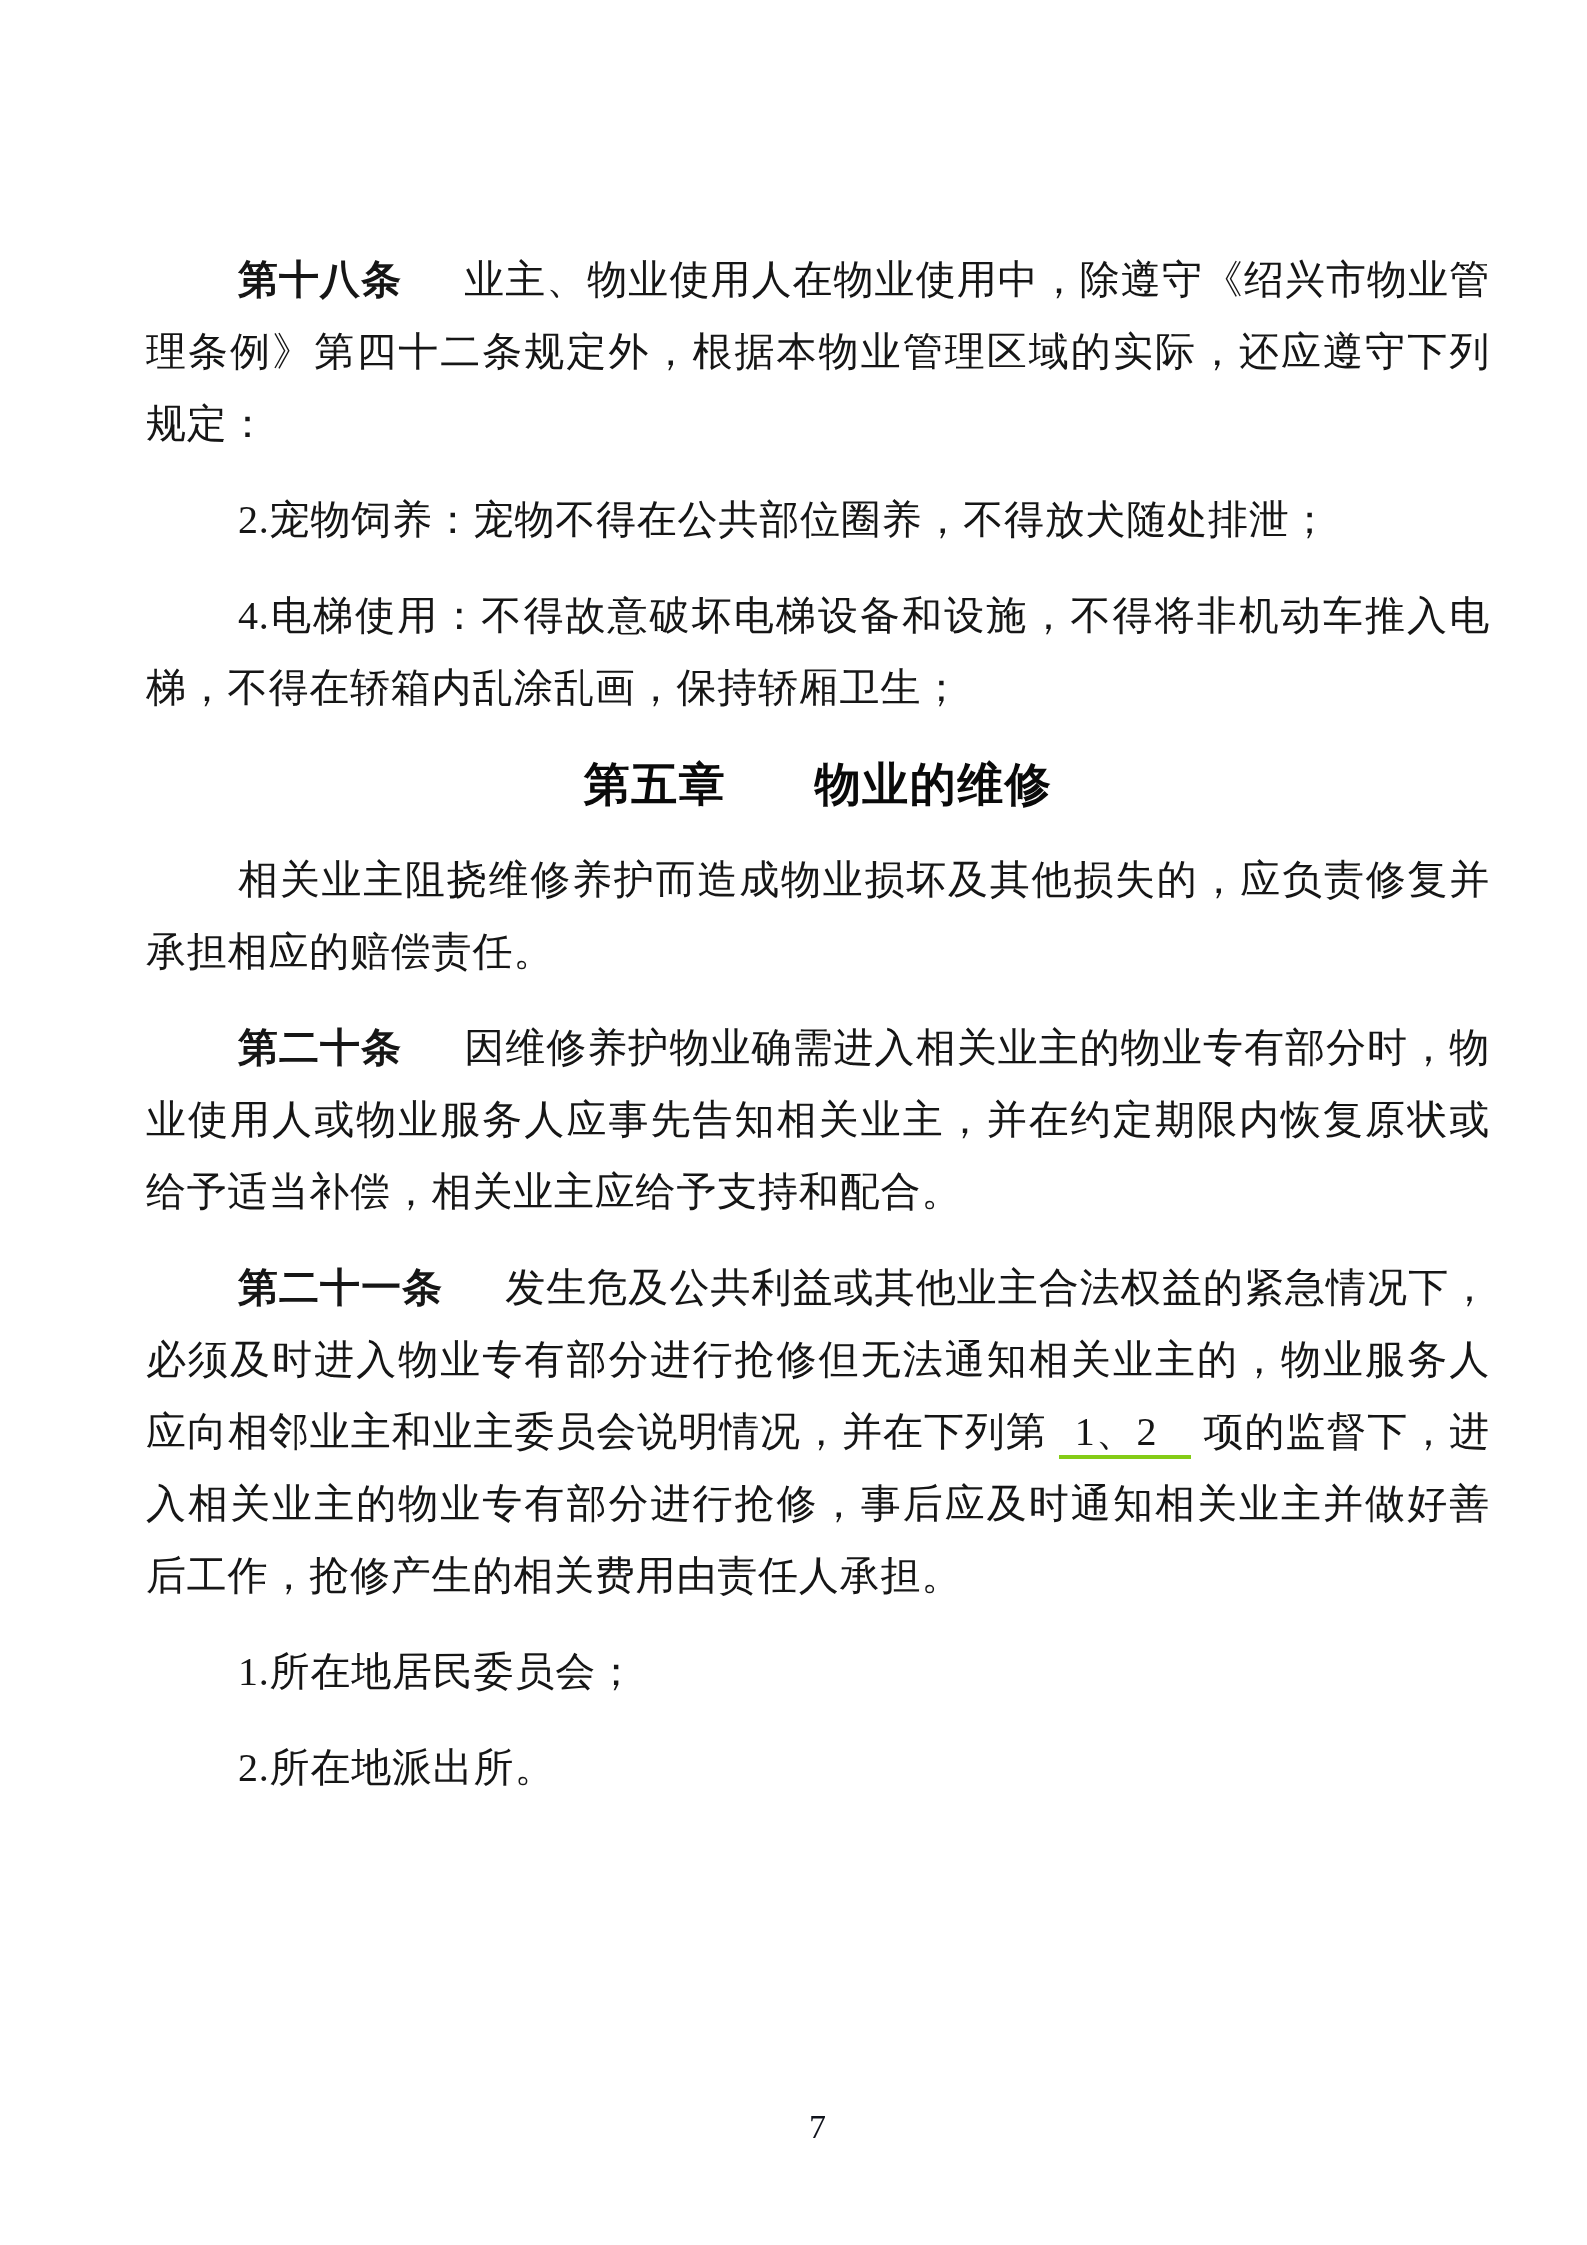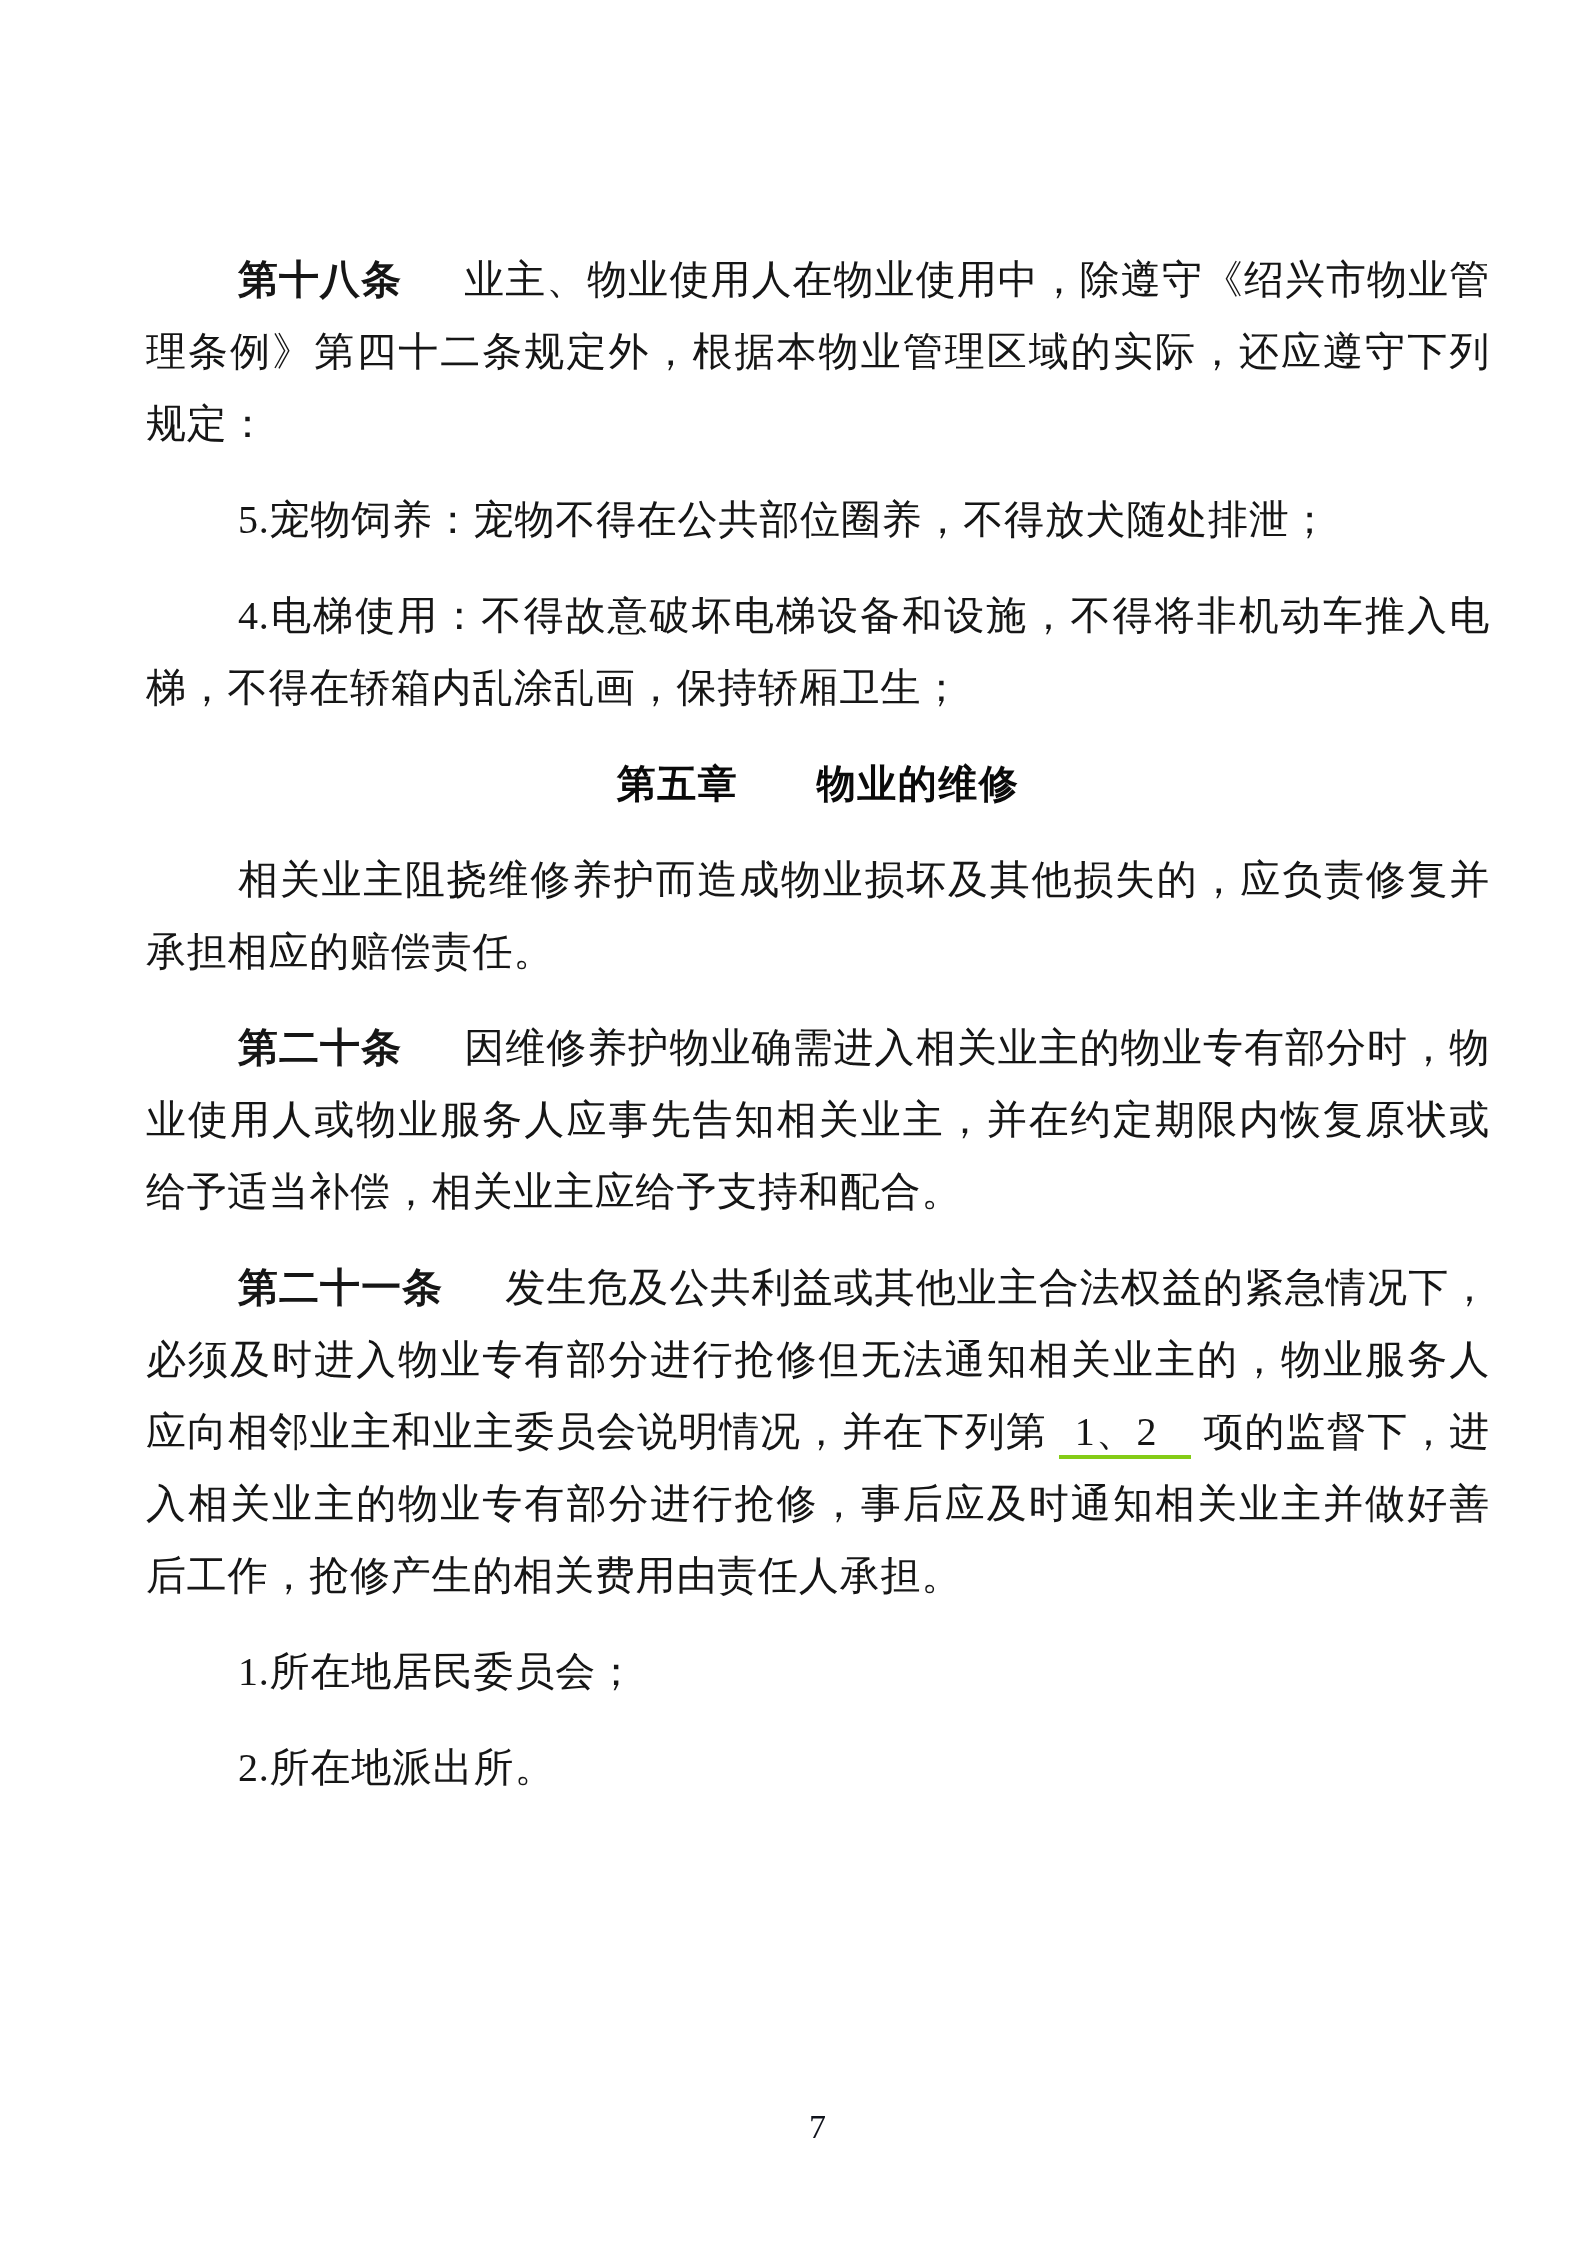--- a/index.html
+++ b/index.html
@@ -22,21 +22,21 @@
     width: 1392px;
     text-align: justify;
     text-justify: inter-ideograph;
     line-height: 72px;
   }
   .para { text-indent: 2em; }
   .article-label { font-weight: 700; margin-right: 0.95em; }
   .chapter {
     font-family: "Liberation Sans", "DejaVu Sans", sans-serif;
     font-weight: 700;
-    font-size: 39px;
+    font-size: 46px;
     letter-spacing: 1.5px;
     text-align: center;
     text-indent: 0;
     line-height: 72px;
     color: #0a0a0a;
   }
   .chapter-num { margin-right: 1.4em; }
   .fill-blank {
     border-bottom: 4px solid #84cc16;
     padding: 0 0.85em 1px 0.4em;
@@ -51,21 +51,21 @@
     letter-spacing: 0;
     color: #10131c;
   }
 </style>
 </head>
 <body>
 
 <div class="page">
   <div class="content" id="content">
       <p class="para"><span class="article-label">第十八条</span><span>业主、物业使用人在物业使用中，除遵守《绍兴市物业管理条例》第四十二条规定外，根据本物业管理区域的实际，还应遵守下列规定：</span></p>
-      <p class="para"><span>5.宠物饲养：宠物不得在公共部位圈养，不得放犬随处排泄；</span></p>
+      <p class="para"><span>2.宠物饲养：宠物不得在公共部位圈养，不得放犬随处排泄；</span></p>
       <p class="para"><span>4.电梯使用：不得故意破坏电梯设备和设施，不得将非机动车推入电梯，不得在轿箱内乱涂乱画，保持轿厢卫生；</span></p>
       <h2 class="chapter"><span class="chapter-num">第五章</span><span class="chapter-title">物业的维修</span></h2>
       <p class="para"><span>相关业主阻挠维修养护而造成物业损坏及其他损失的，应负责修复并承担相应的赔偿责任。</span></p>
       <p class="para"><span class="article-label">第二十条</span><span>因维修养护物业确需进入相关业主的物业专有部分时，物业使用人或物业服务人应事先告知相关业主，并在约定期限内恢复原状或给予适当补偿，相关业主应给予支持和配合。</span></p>
       <p class="para"><span class="article-label">第二十一条</span><span>发生危及公共利益或其他业主合法权益的紧急情况下，必须及时进入物业专有部分进行抢修但无法通知相关业主的，物业服务人应向相邻业主和业主委员会说明情况，并在下列第</span><span class="fill-blank">1、2</span><span>项的监督下，进入相关业主的物业专有部分进行抢修，事后应及时通知相关业主并做好善后工作，抢修产生的相关费用由责任人承担。</span></p>
       <p class="para"><span>1.所在地居民委员会；</span></p>
       <p class="para"><span>2.所在地派出所。</span></p>
     </div>
   <div class="page-number">7</div>
 </div>

